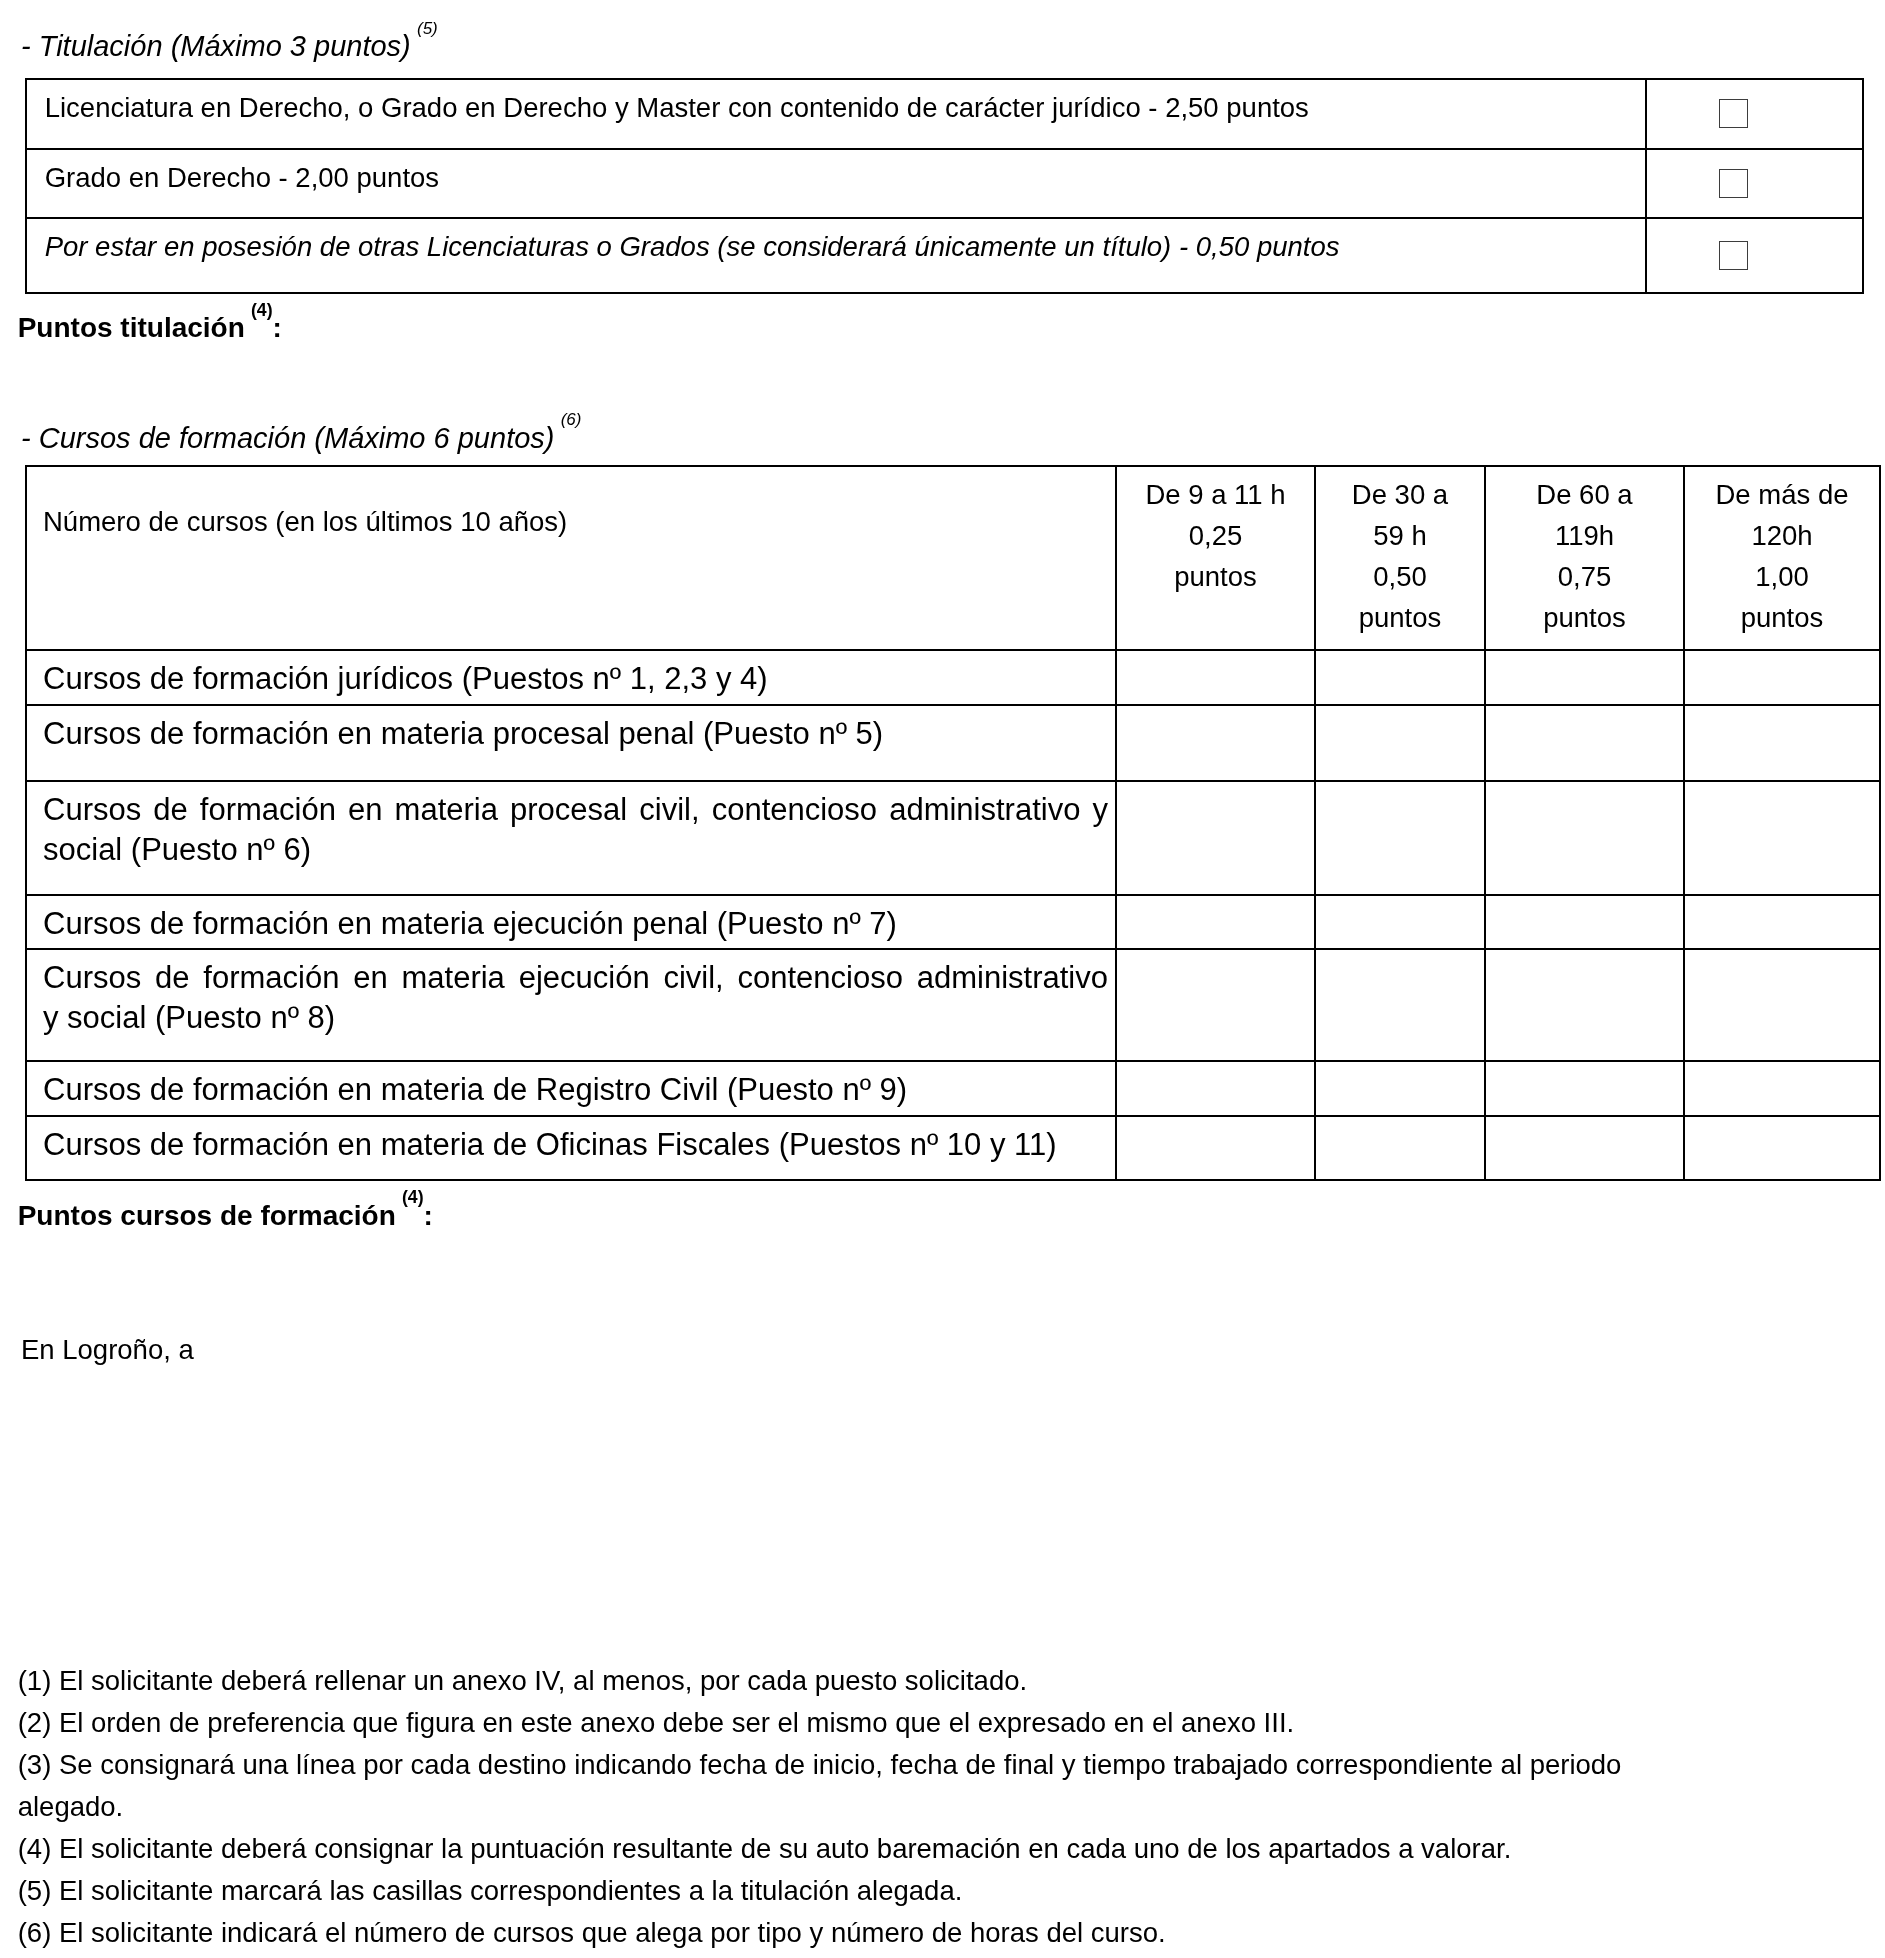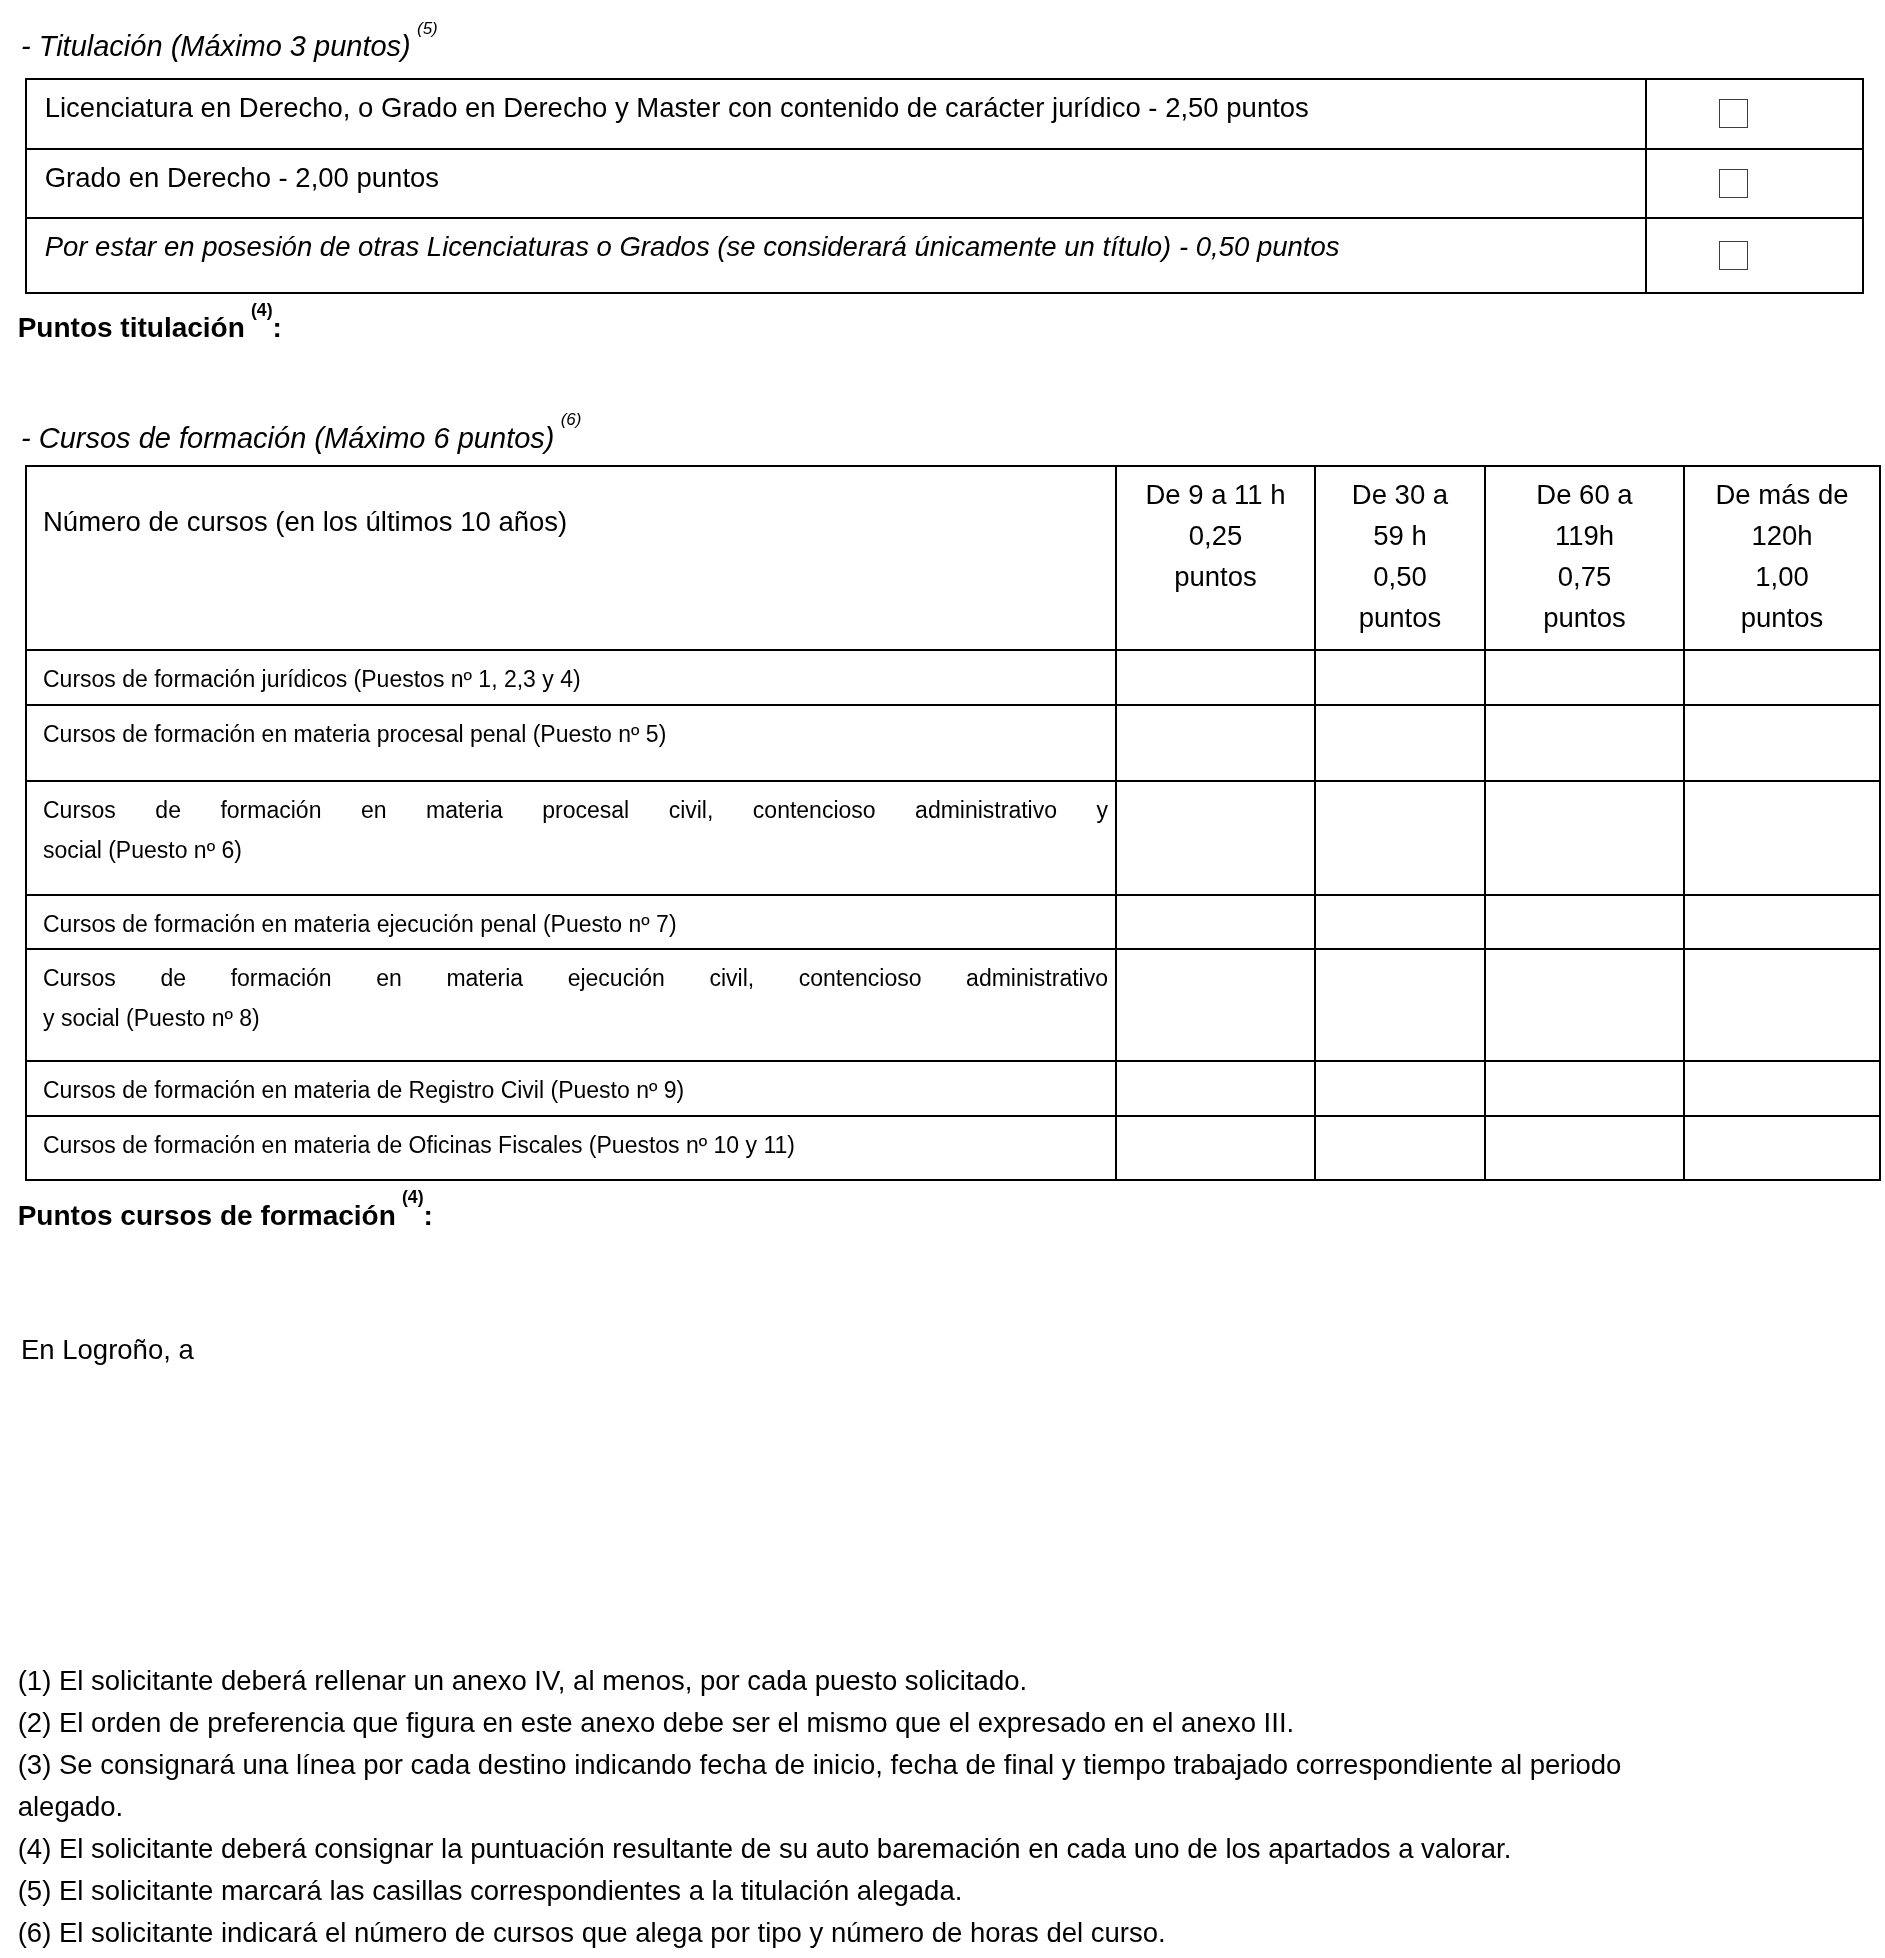--- a/index.html
+++ b/index.html
@@ -71,21 +71,21 @@
   }
   .t2 .hc {
     font-size: 27.5px;
     text-align: center;
     vertical-align: top;
     padding-top: 7px;
     line-height: 41px;
     border-radius: 8px;
   }
   .t2 .lbl {
-    font-size: 23px;
+    font-size: 31px;
     line-height: 40px;
     vertical-align: top;
     padding: 8px 7px 4px 16px;
   }
   .t2 tbody tr:nth-child(1) { height: 55px; }
   .t2 tbody tr:nth-child(2) { height: 76px; }
   .t2 tbody tr:nth-child(3) { height: 114px; }
   .t2 tbody tr:nth-child(4) { height: 44px; }
   .t2 tbody tr:nth-child(5) { height: 112px; margin-left: 11px; }
   .t2 tbody tr:nth-child(6) { height: 55px; }

